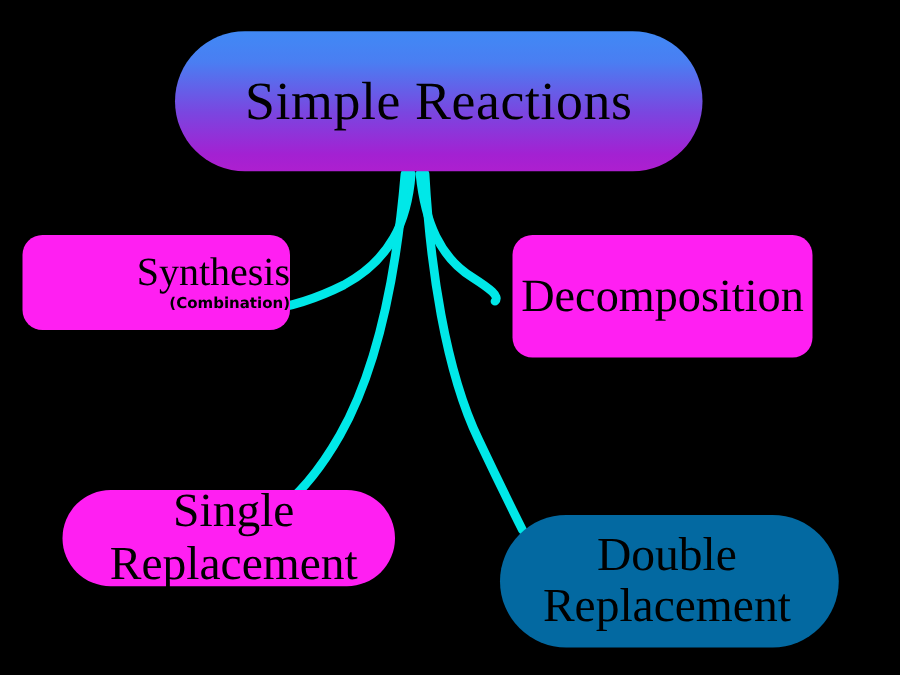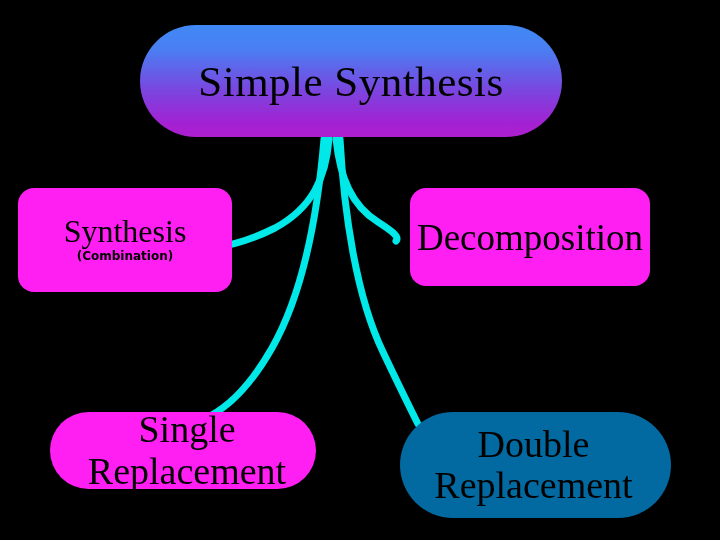--- a/index.html
+++ b/index.html
@@ -52,23 +52,24 @@
     line-height: 1;
     letter-spacing: 0.5px;
     white-space: nowrap;
   }
 
   
   #synthesis-node {
     left: 18px;
     top: 188px;
     width: 214px;
-    height: 104px;
+    height: 76px;
     border-radius: 16px;
     background: #ff1ff2;
+    align-items: flex-end;
   }
   #synthesis-node .node-label {
     font-size: 32px;
     line-height: 1.02;
     white-space: nowrap;
     margin-top: -2px;
   }
   #synthesis-node .node-sublabel {
     font-family: "DejaVu Sans", sans-serif;
     font-weight: bold;
@@ -89,21 +90,21 @@
   }
   #decomposition-node .node-label {
     font-size: 37px;
     line-height: 1;
     white-space: nowrap;
   }
 
   
   #single-node {
     left: 50px;
-    top: 412px;
+    top: 392px;
     width: 266px;
     height: 77px;
     border-radius: 53px;
     background: #ff1ff2;
   }
   #double-node {
     left: 400px;
     top: 412px;
     width: 271px;
     height: 106px;
@@ -133,21 +134,21 @@
     <path d="M 329 139 C 326 178, 312 208, 275 228 C 247 242, 228 246, 212 248" fill="none" stroke="#00e8e8" stroke-width="7" stroke-linecap="round"></path>
 
     <path d="M 336 139 C 340 178, 352 206, 378 222 C 392 231, 400 237, 396 241" fill="none" stroke="#00e8e8" stroke-width="7" stroke-linecap="round"></path>
 
     <path d="M 324 139 C 318 210, 305 290, 272 348 C 248 390, 225 408, 210 416" fill="none" stroke="#00e8e8" stroke-width="7" stroke-linecap="round"></path>
 
     <path d="M 340 139 C 344 212, 356 296, 383 352 C 401 390, 412 412, 418 424" fill="none" stroke="#00e8e8" stroke-width="7" stroke-linecap="round"></path>
   </svg>
 
   <div class="node" id="title-node">
-    <span class="node-label">Simple Synthesis</span>
+    <span class="node-label">Simple Reactions</span>
   </div>
 
   <div class="node" id="synthesis-node">
     <span class="node-label">Synthesis</span>
     <span class="node-sublabel">(Combination)</span>
   </div>
 
   <div class="node" id="decomposition-node">
     <span class="node-label">Decomposition</span>
   </div>

